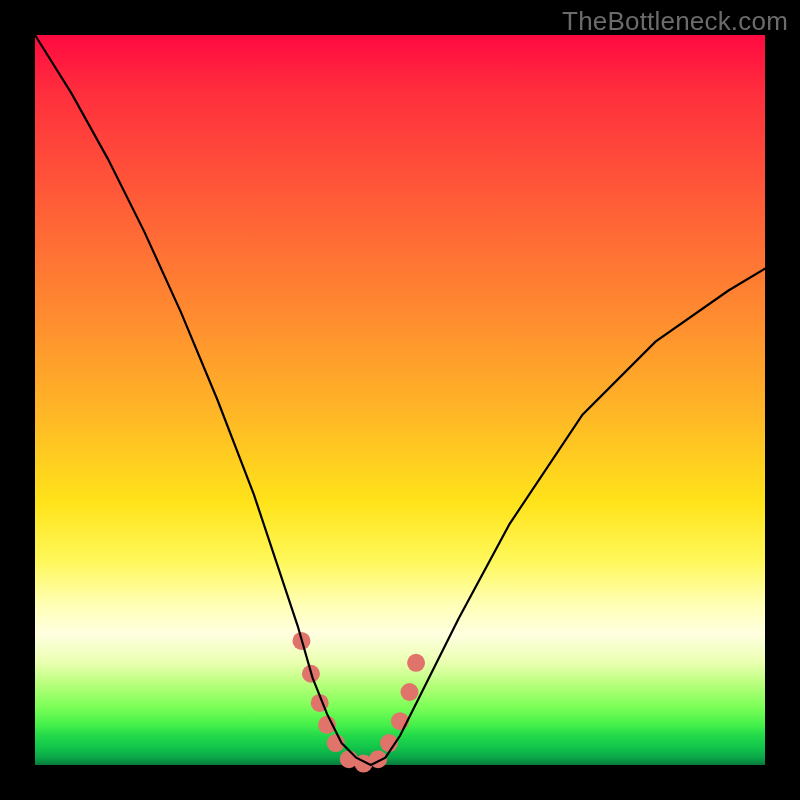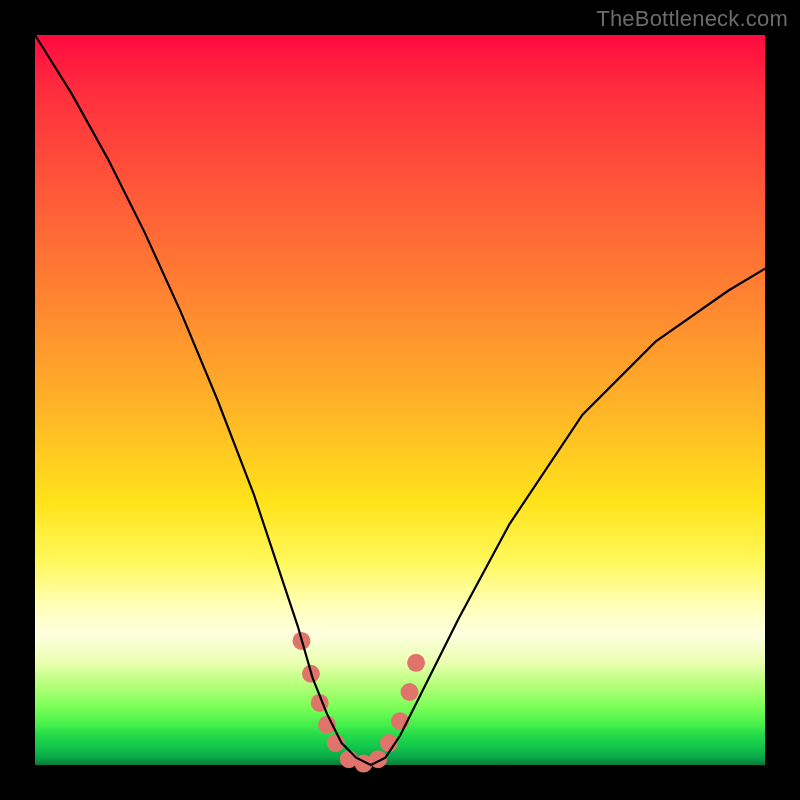--- a/index.html
+++ b/index.html
@@ -45,21 +45,21 @@
       #12c74a 97.5%,
       #0aa648 99%,
       #067a3a 100%
     );
   }
   .watermark {
     position: absolute;
     top: 6px;
     right: 12px;
     color: #6b6b6b;
-    font-size: 22px;
+    font-size: 26px;
     font-weight: 500;
     letter-spacing: 0.2px;
     user-select: none;
   }
   svg.curve-layer {
     position: absolute;
     left: 0;
     top: 0;
     width: 730px;
     height: 730px;

